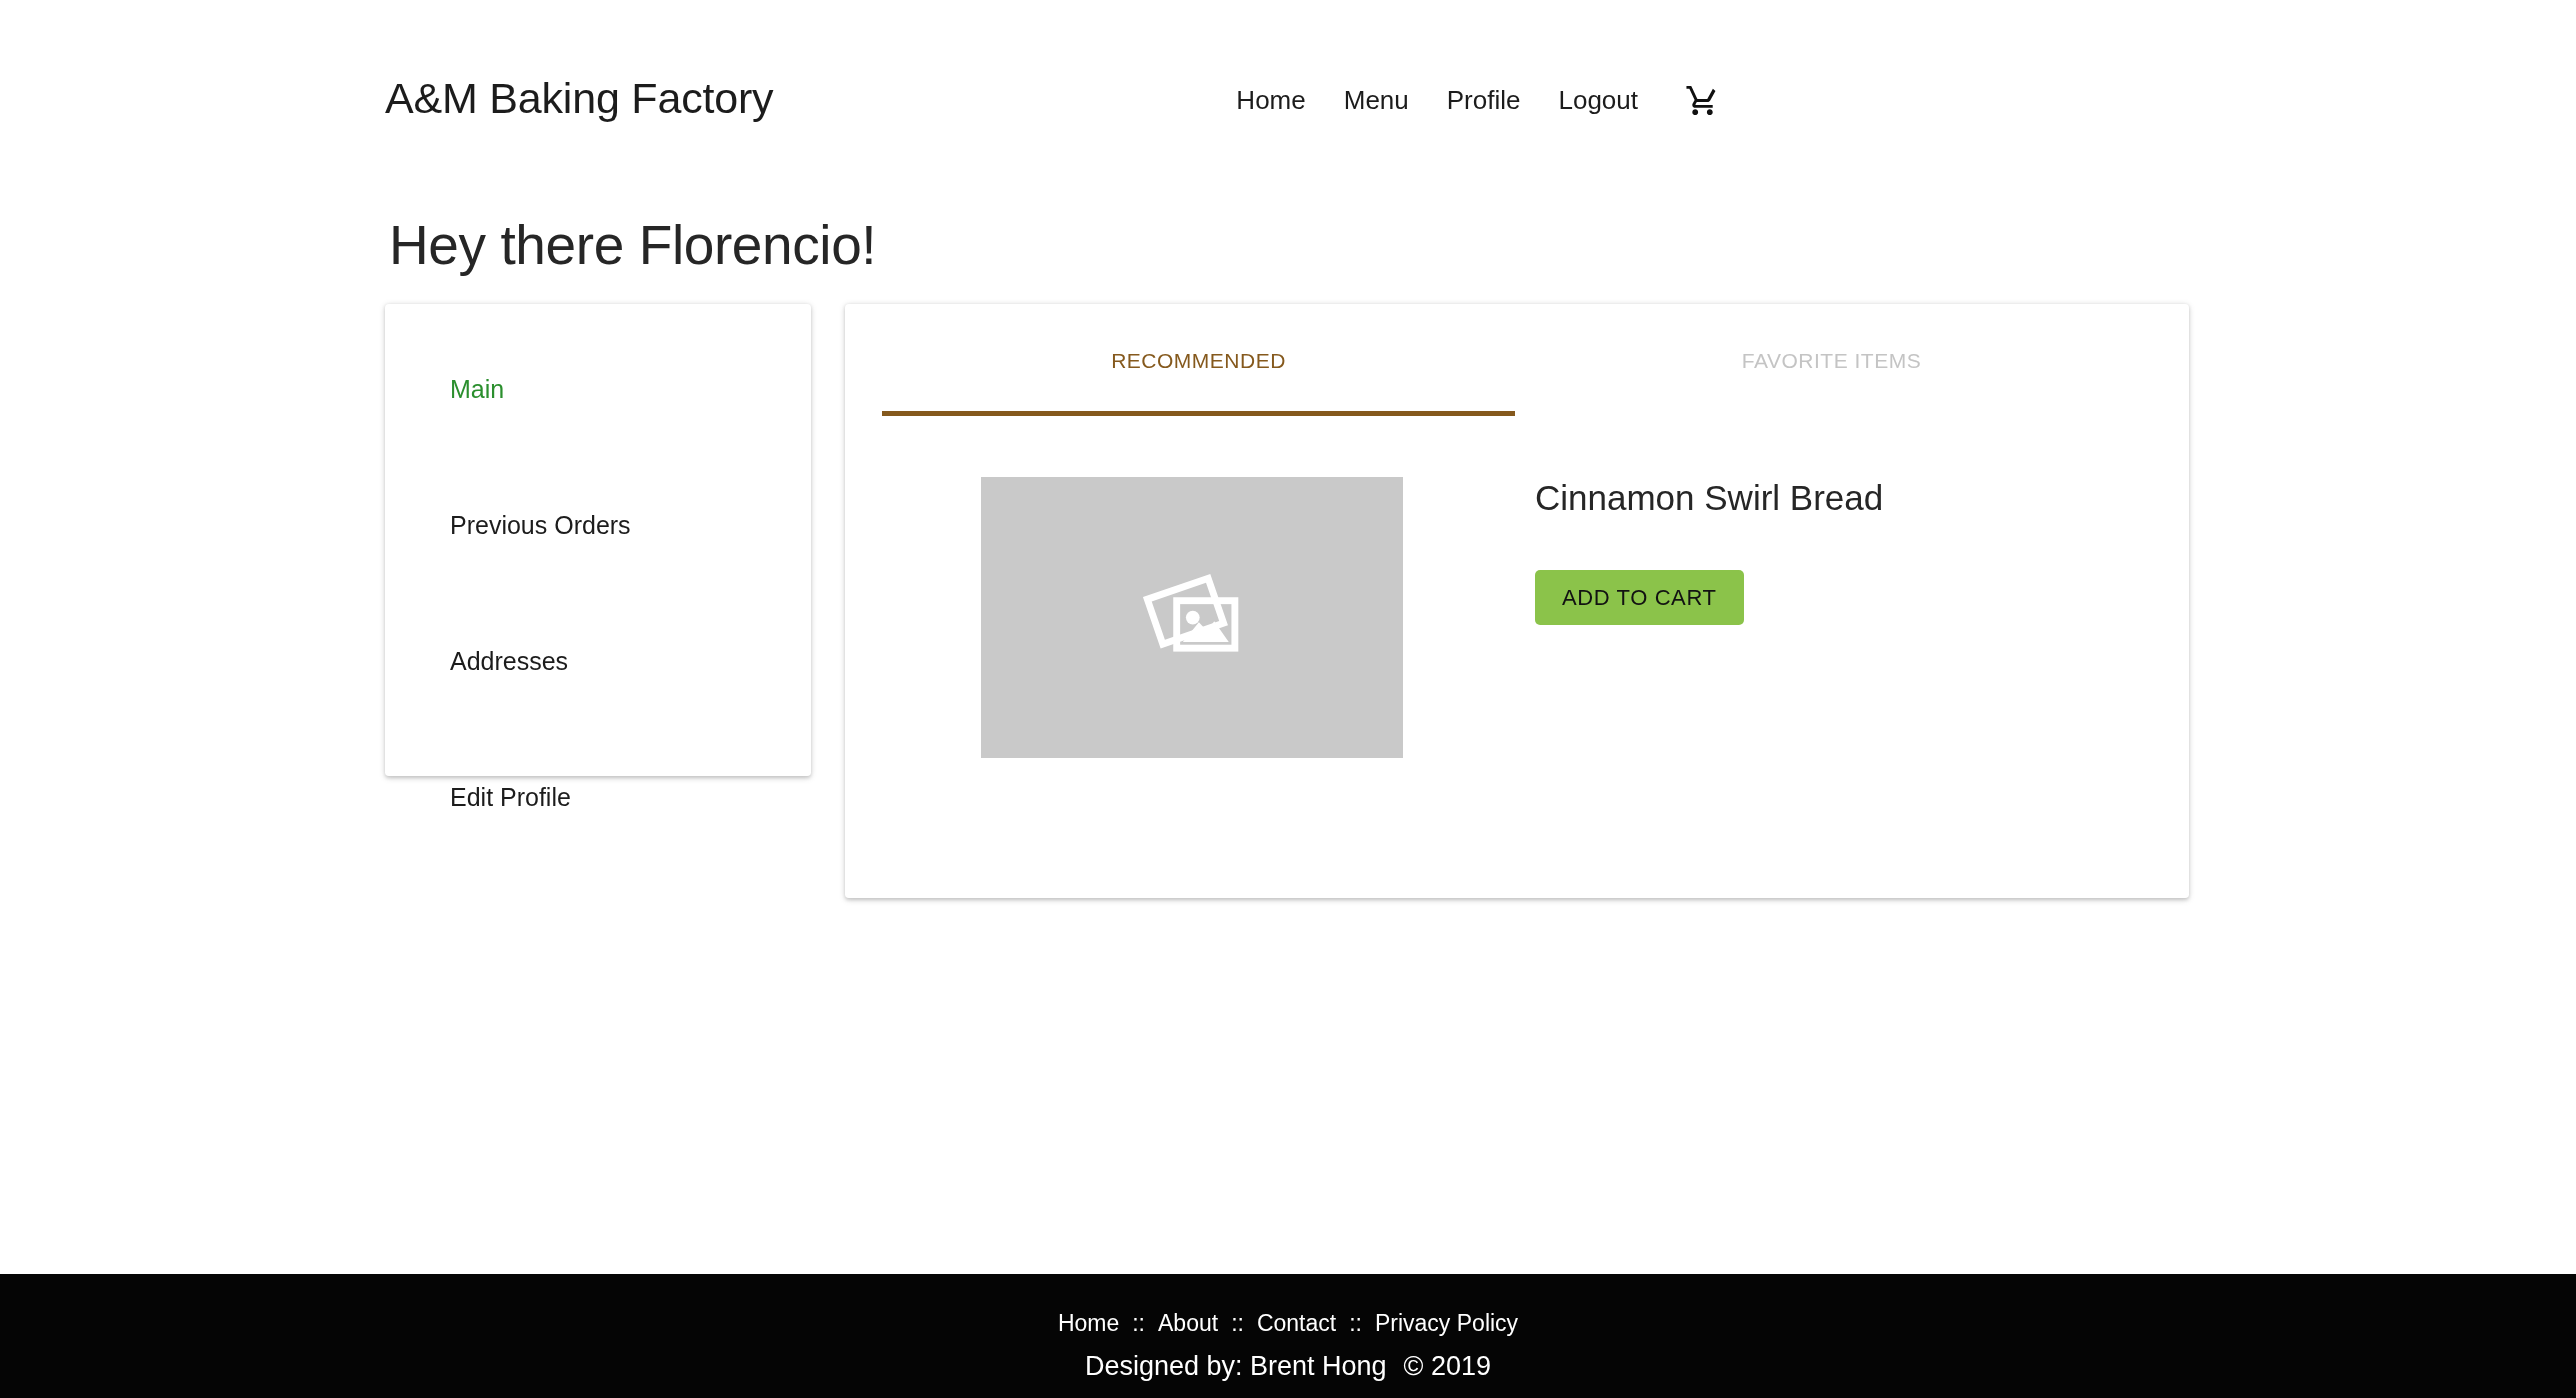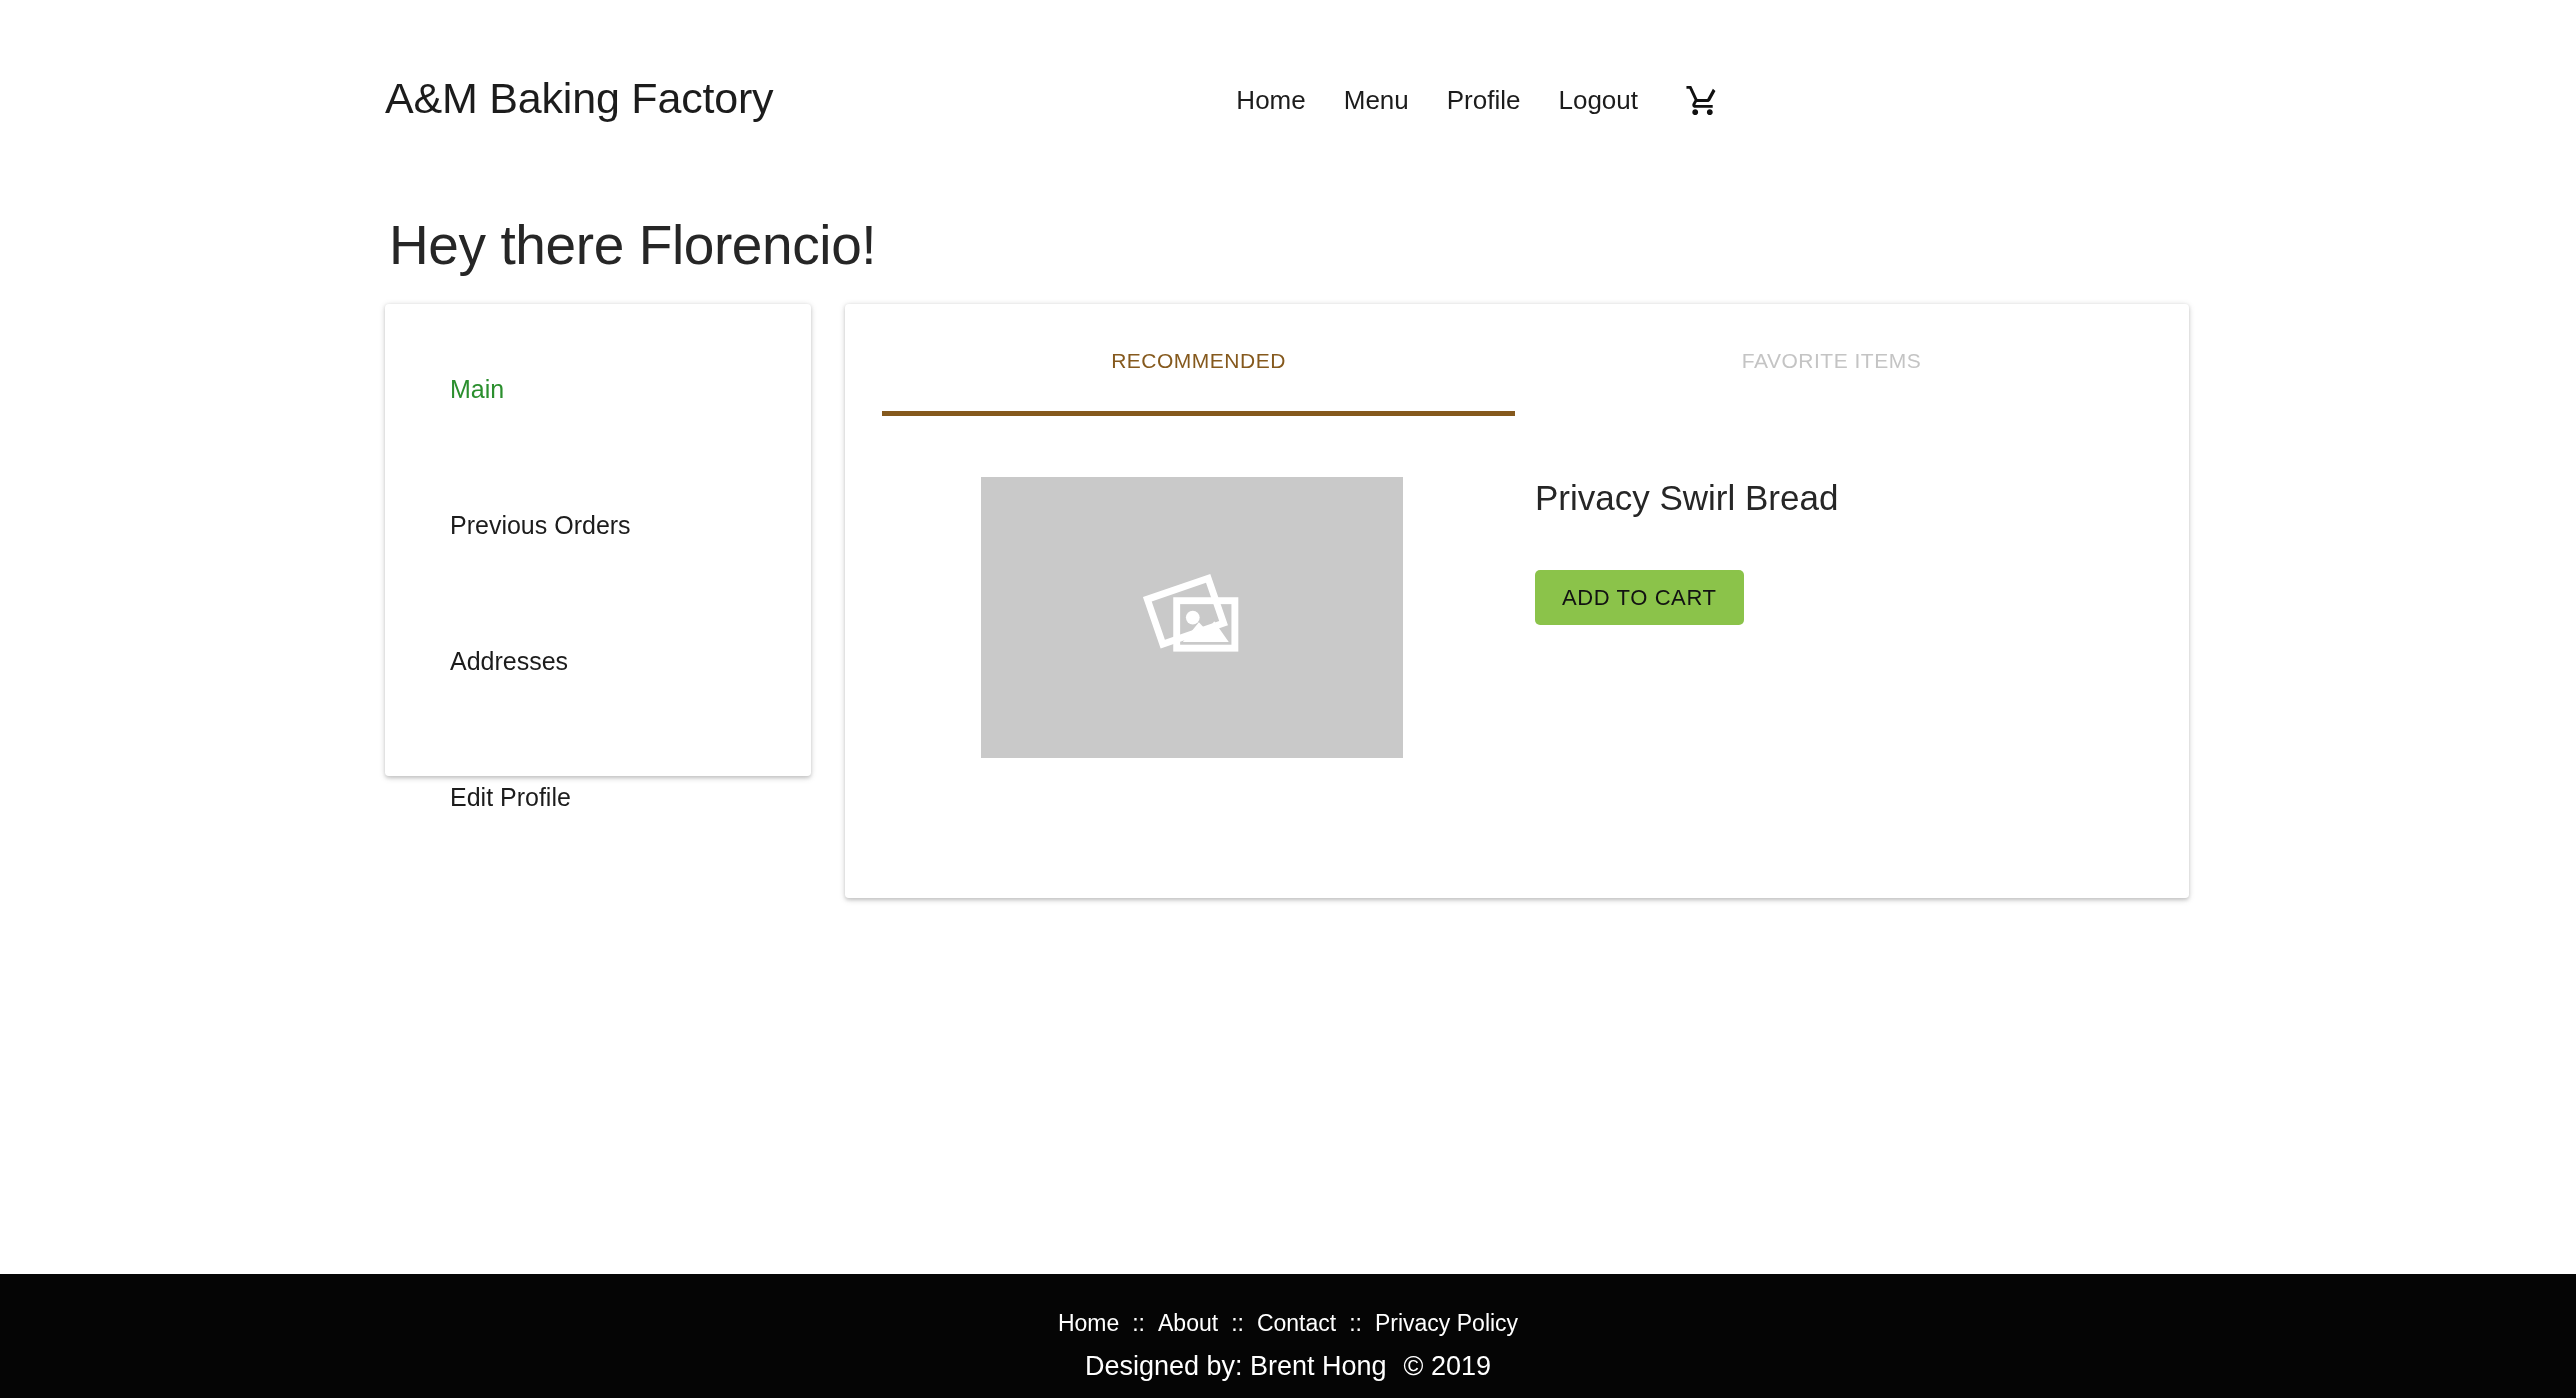--- a/index.html
+++ b/index.html
@@ -305,21 +305,21 @@
           <rect x="44" y="36" width="76" height="62" fill="none" stroke="#ffffff" stroke-width="9"></rect>
 
           <circle cx="65" cy="58" r="9" fill="#ffffff"></circle>
 
           <path d="M52 90 L73 64 L84 76 L93 63 L112 90 Z" fill="#ffffff"></path>
         </svg>
       </span>
     </div>
 
     <div class="product-info">
-      <div class="product-title">Privacy Swirl Bread</div>
+      <div class="product-title">Cinnamon Swirl Bread</div>
       <button class="add-to-cart">ADD TO CART</button>
     </div>
 
   </div>
 </div>
 
 <div class="footer">
   <div class="footer-links">
     <a class="footer-link">Home</a>
     <span class="footer-sep">::</span>

